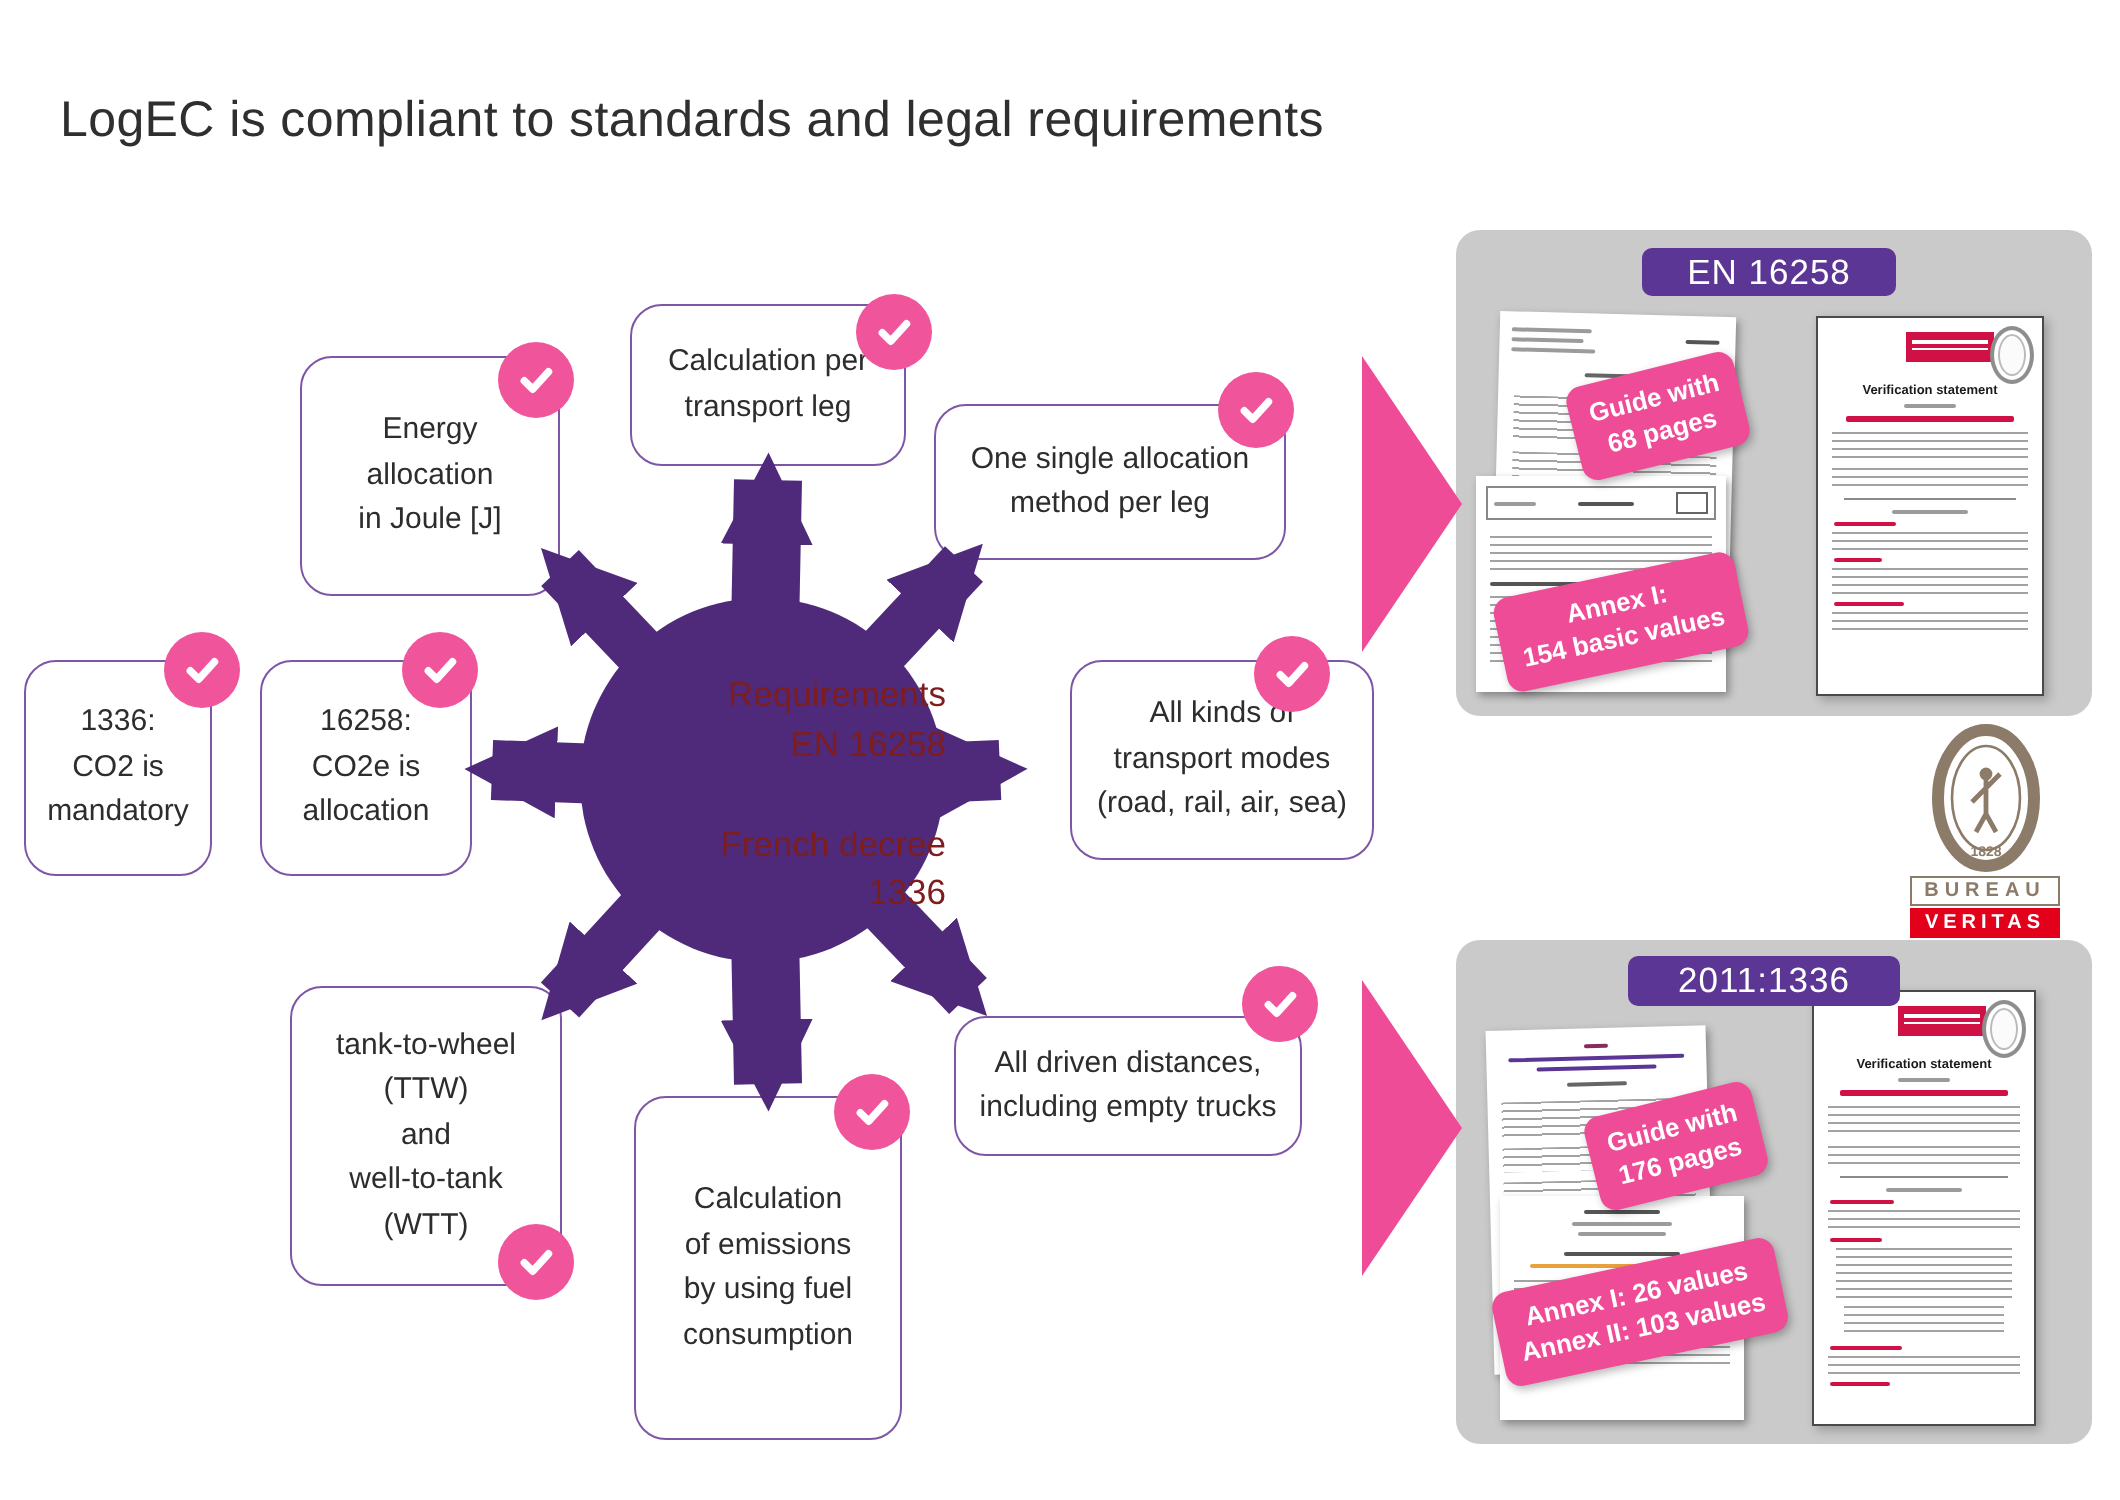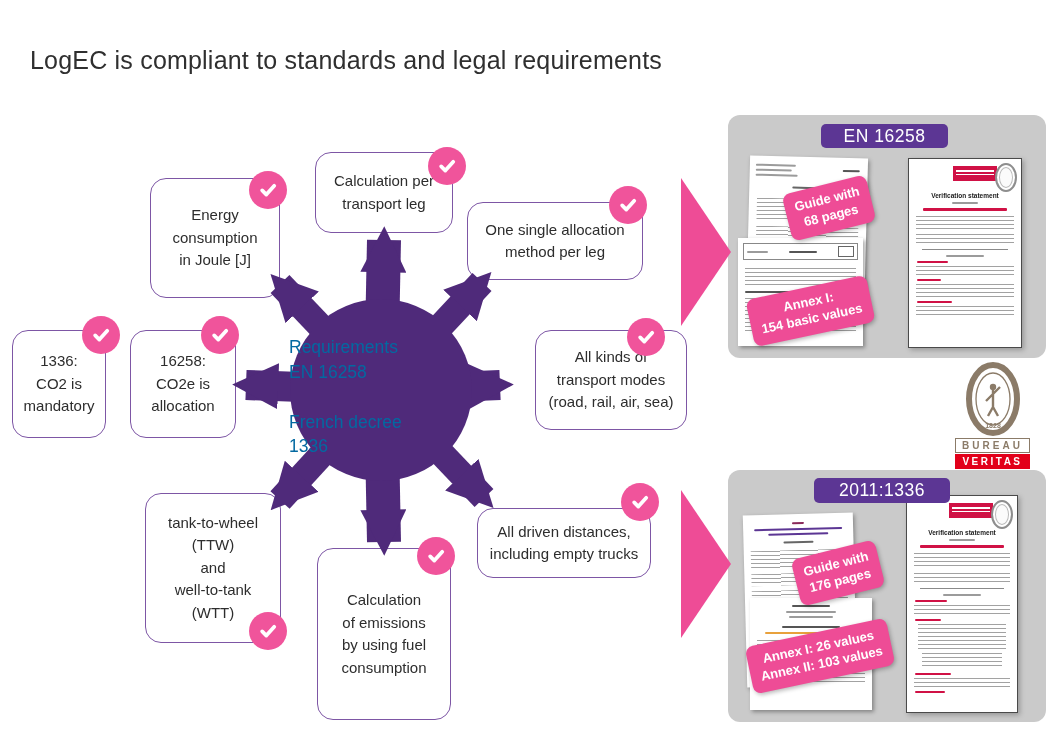--- a/index.html
+++ b/index.html
@@ -7,22 +7,22 @@
     width:1060px;height:750px;position:relative;overflow:hidden;
     background:#ffffff;font-family:"Liberation Sans", sans-serif;
   }
   .page-title{
     position:absolute;left:30px;top:46px;font-size:25px;color:#2f2f2f;
     letter-spacing:.2px;
   }
   
   .diagram{position:absolute;left:0;top:0;z-index:2;pointer-events:none;}
   .hub-text{
-    position:absolute;left:289px;top:335px;width:184px;text-align:left;
-    color:#0369a1;font-size:17.5px;line-height:1.42;white-space:pre-line;z-index:3;
+    position:absolute;left:289px;top:335px;width:184px;text-align:right;
+    color:#7f1d1d;font-size:17.5px;line-height:1.42;white-space:pre-line;z-index:3;
   }
   
   .node{
     position:absolute;background:#ffffff;border:1.6px solid #7d56a5;border-radius:16px;
     display:flex;align-items:center;justify-content:center;text-align:center;
     font-size:15px;color:#2d2d2d;line-height:1.5;white-space:pre-line;z-index:1;
     box-sizing:border-box;padding:4px;
   }
   .badge{
     position:absolute;width:38px;height:38px;border-radius:50%;background:#f0549b;
@@ -56,21 +56,21 @@
   .bv-word{width:100%;box-sizing:border-box;text-align:center;font-weight:bold;font-size:10px;}
   .bv-bureau{color:#8b7b68;border:1px solid #8b7b68;background:#fff;letter-spacing:3px;padding:1px 0;margin-top:2px;}
   .bv-veritas{background:#e2001a;color:#fff;letter-spacing:2.5px;padding:2px 0;margin-top:1px;}
 </style>
 </head>
 <body>
 
 <div class="page-title">LogEC is compliant to standards and legal requirements</div>
 
 <div class="node" style="left:150px;top:178px;width:130px;height:120px">Energy
-consumption
+allocation
 in Joule [J]</div>
 <div class="node" style="left:315px;top:152px;width:138px;height:81px">Calculation per
 transport leg</div>
 <div class="node" style="left:467px;top:202px;width:176px;height:78px">One single allocation
 method per leg</div>
 <div class="node" style="left:535px;top:330px;width:152px;height:100px">All kinds of
 transport modes
 (road, rail, air, sea)</div>
 <div class="node" style="left:477px;top:508px;width:174px;height:70px">All driven distances,
 including empty trucks</div>

